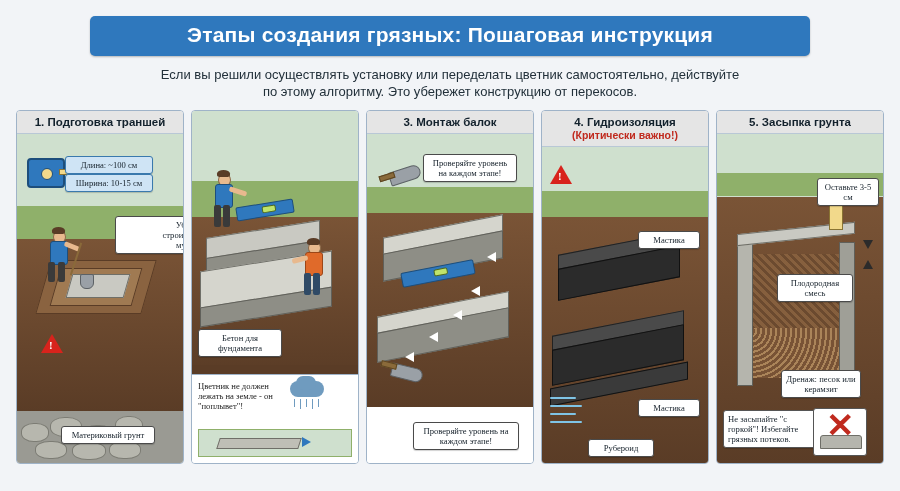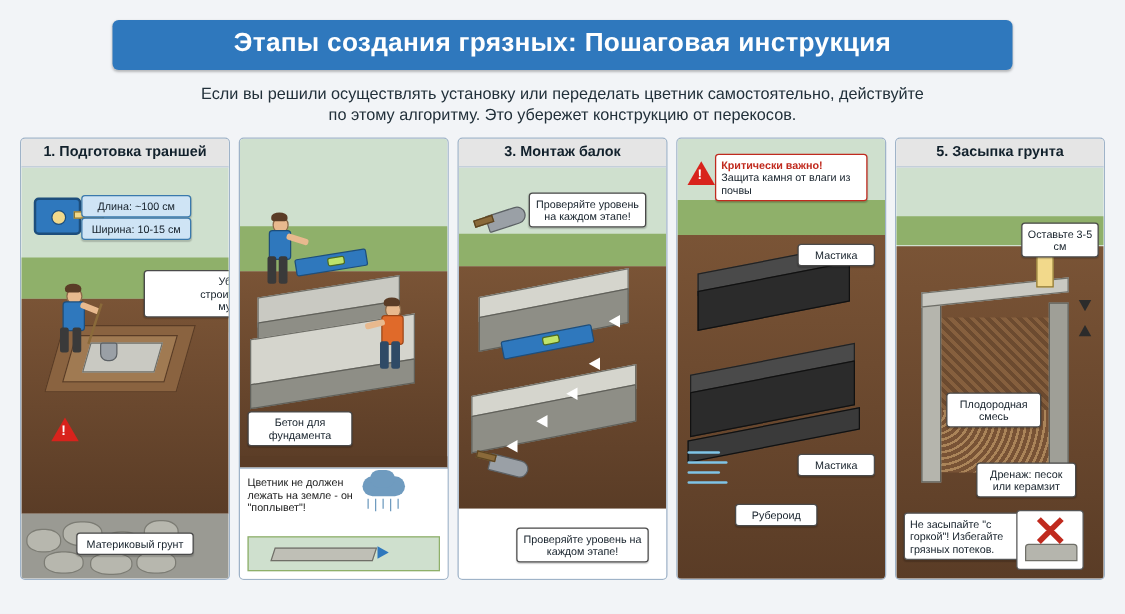--- a/index.html
+++ b/index.html
@@ -73,20 +73,21 @@
   }
   .col-head .sub{
     display:block;
     color:#c02a1e;
     font-size:10.5px;
   }
   .scene{
     position:relative;
     flex:1;
     overflow:hidden;
+    font-family:Liberation Serif, serif;
   }
   
   .sky{position:absolute;left:0;right:0;top:0;height:38%;background:#cfe0ce;}
   .grass{position:absolute;left:0;right:0;top:30%;height:14%;background:#8fb06a;}
   .soil2{position:absolute;left:0;right:0;top:40%;bottom:0;
     background:linear-gradient(#7a5436,#5a3c26);}
   .rocks{position:absolute;left:0;right:0;bottom:0;height:52px;background:#9a9a93;}
   .rock{position:absolute;background:#b7b7ae;border:1px solid #7c7c74;border-radius:45%;}
   
   .slabTop{position:absolute;background:#c9c9c2;border:1px solid #6f6f68;}
@@ -301,42 +302,42 @@
         <div class="arrow arrow-left" style="left:86px;top:176px;"></div>
         <div class="arrow arrow-left" style="left:62px;top:198px;"></div>
         <div class="arrow arrow-left" style="left:38px;top:218px;"></div>
 
         <div class="callout" style="left:56px;top:20px;width:84px;">Проверяйте уровень на каждом этапе!</div>
         <div class="callout" style="left:46px;top:288px;width:96px;">Проверяйте уровень на каждом этапе!</div>
       </div>
     </div>
 
     <div class="col">
+      <div class="col-head">
+        <span>4. Гидроизоляция</span>
+        <span class="sub">(Критически важно!)</span>
+      </div>
       <div class="scene">
         <div class="sky" style="height:24%;background:#cfe0ce;"></div>
         <div class="grass" style="top:14%;height:8%;"></div>
         <div class="soil2" style="top:22%;bottom:0;"></div>
 
         <div class="darkgrey" style="left:16px;top:96px;width:120px;height:16px;transform:skewY(-11deg);"></div>
         <div class="black" style="left:16px;top:110px;width:120px;height:30px;transform:skewY(-11deg);"></div>
 
         <div class="darkgrey" style="left:10px;top:176px;width:130px;height:16px;transform:skewY(-11deg);"></div>
         <div class="black" style="left:10px;top:190px;width:130px;height:34px;transform:skewY(-11deg);"></div>
 
         <div style="position:absolute;left:8px;top:228px;width:136px;height:16px;background:#3a3a3a;border:1px solid #111;transform:skewY(-11deg);"></div>
 
         <div class="waterline" style="left:8px;top:250px;width:26px;"></div>
         <div class="waterline" style="left:8px;top:258px;width:32px;"></div>
         <div class="waterline" style="left:8px;top:266px;width:26px;"></div>
         <div class="waterline" style="left:8px;top:274px;width:32px;"></div>
 
-        <div class="callout warn redborder" style="left:30px;top:12px;width:112px;">
-          <span class="red">Критически важно!</span><br>
-          <span>Защита камня от влаги из почвы</span>
-        </div>
         <div class="tri" style="left:8px;top:18px;"></div>
 
         <div class="callout" style="left:96px;top:84px;width:52px;">Мастика</div>
         <div class="callout" style="left:96px;top:252px;width:52px;">Мастика</div>
         <div class="callout" style="left:46px;top:292px;width:56px;">Рубероид</div>
       </div>
     </div>
 
     <div class="col">
       <div class="col-head">5. Засыпка грунта</div>
@@ -352,21 +353,21 @@
         <div class="slabFace" style="left:20px;top:100px;width:14px;height:150px;background:#b5b5ad;"></div>
         <div class="slabFace" style="left:122px;top:108px;width:14px;height:140px;background:#9f9f97;"></div>
         <div class="slabTop" style="left:20px;top:94px;width:116px;height:10px;transform:skewY(-6deg);"></div>
 
         <div class="ruler" style="left:112px;top:48px;width:12px;height:46px;"></div>
 
         <div class="arrow arrow-down" style="left:146px;top:106px;border-top-color:#2b2b2b;"></div>
         <div class="arrow arrow-up" style="left:146px;top:126px;border-bottom-color:#2b2b2b;"></div>
 
         <div class="callout" style="left:100px;top:44px;width:52px;">Оставьте 3-5 см</div>
-        <div class="callout" style="left:40px;top:140px;width:66px;margin-top:40px;">Плодородная смесь</div>
+        <div class="callout" style="left:60px;top:140px;width:66px;">Плодородная смесь</div>
         <div class="callout" style="left:64px;top:236px;width:70px;">Дренаж: песок или керамзит</div>
 
         <div class="callout warn" style="left:6px;top:276px;width:84px;">Не засыпайте "с горкой"! Избегайте грязных потеков.</div>
         <div style="position:absolute;left:96px;top:274px;width:52px;height:46px;background:#ffffff;border:1px solid #555;border-radius:3px;">
           <div style="position:absolute;left:6px;bottom:6px;width:40px;height:12px;background:#b5b5ad;border:1px solid #6f6f68;border-radius:3px 3px 0 0;"></div>
           <div class="bigX" style="left:12px;top:2px;">✕</div>
         </div>
       </div>
     </div>
 

